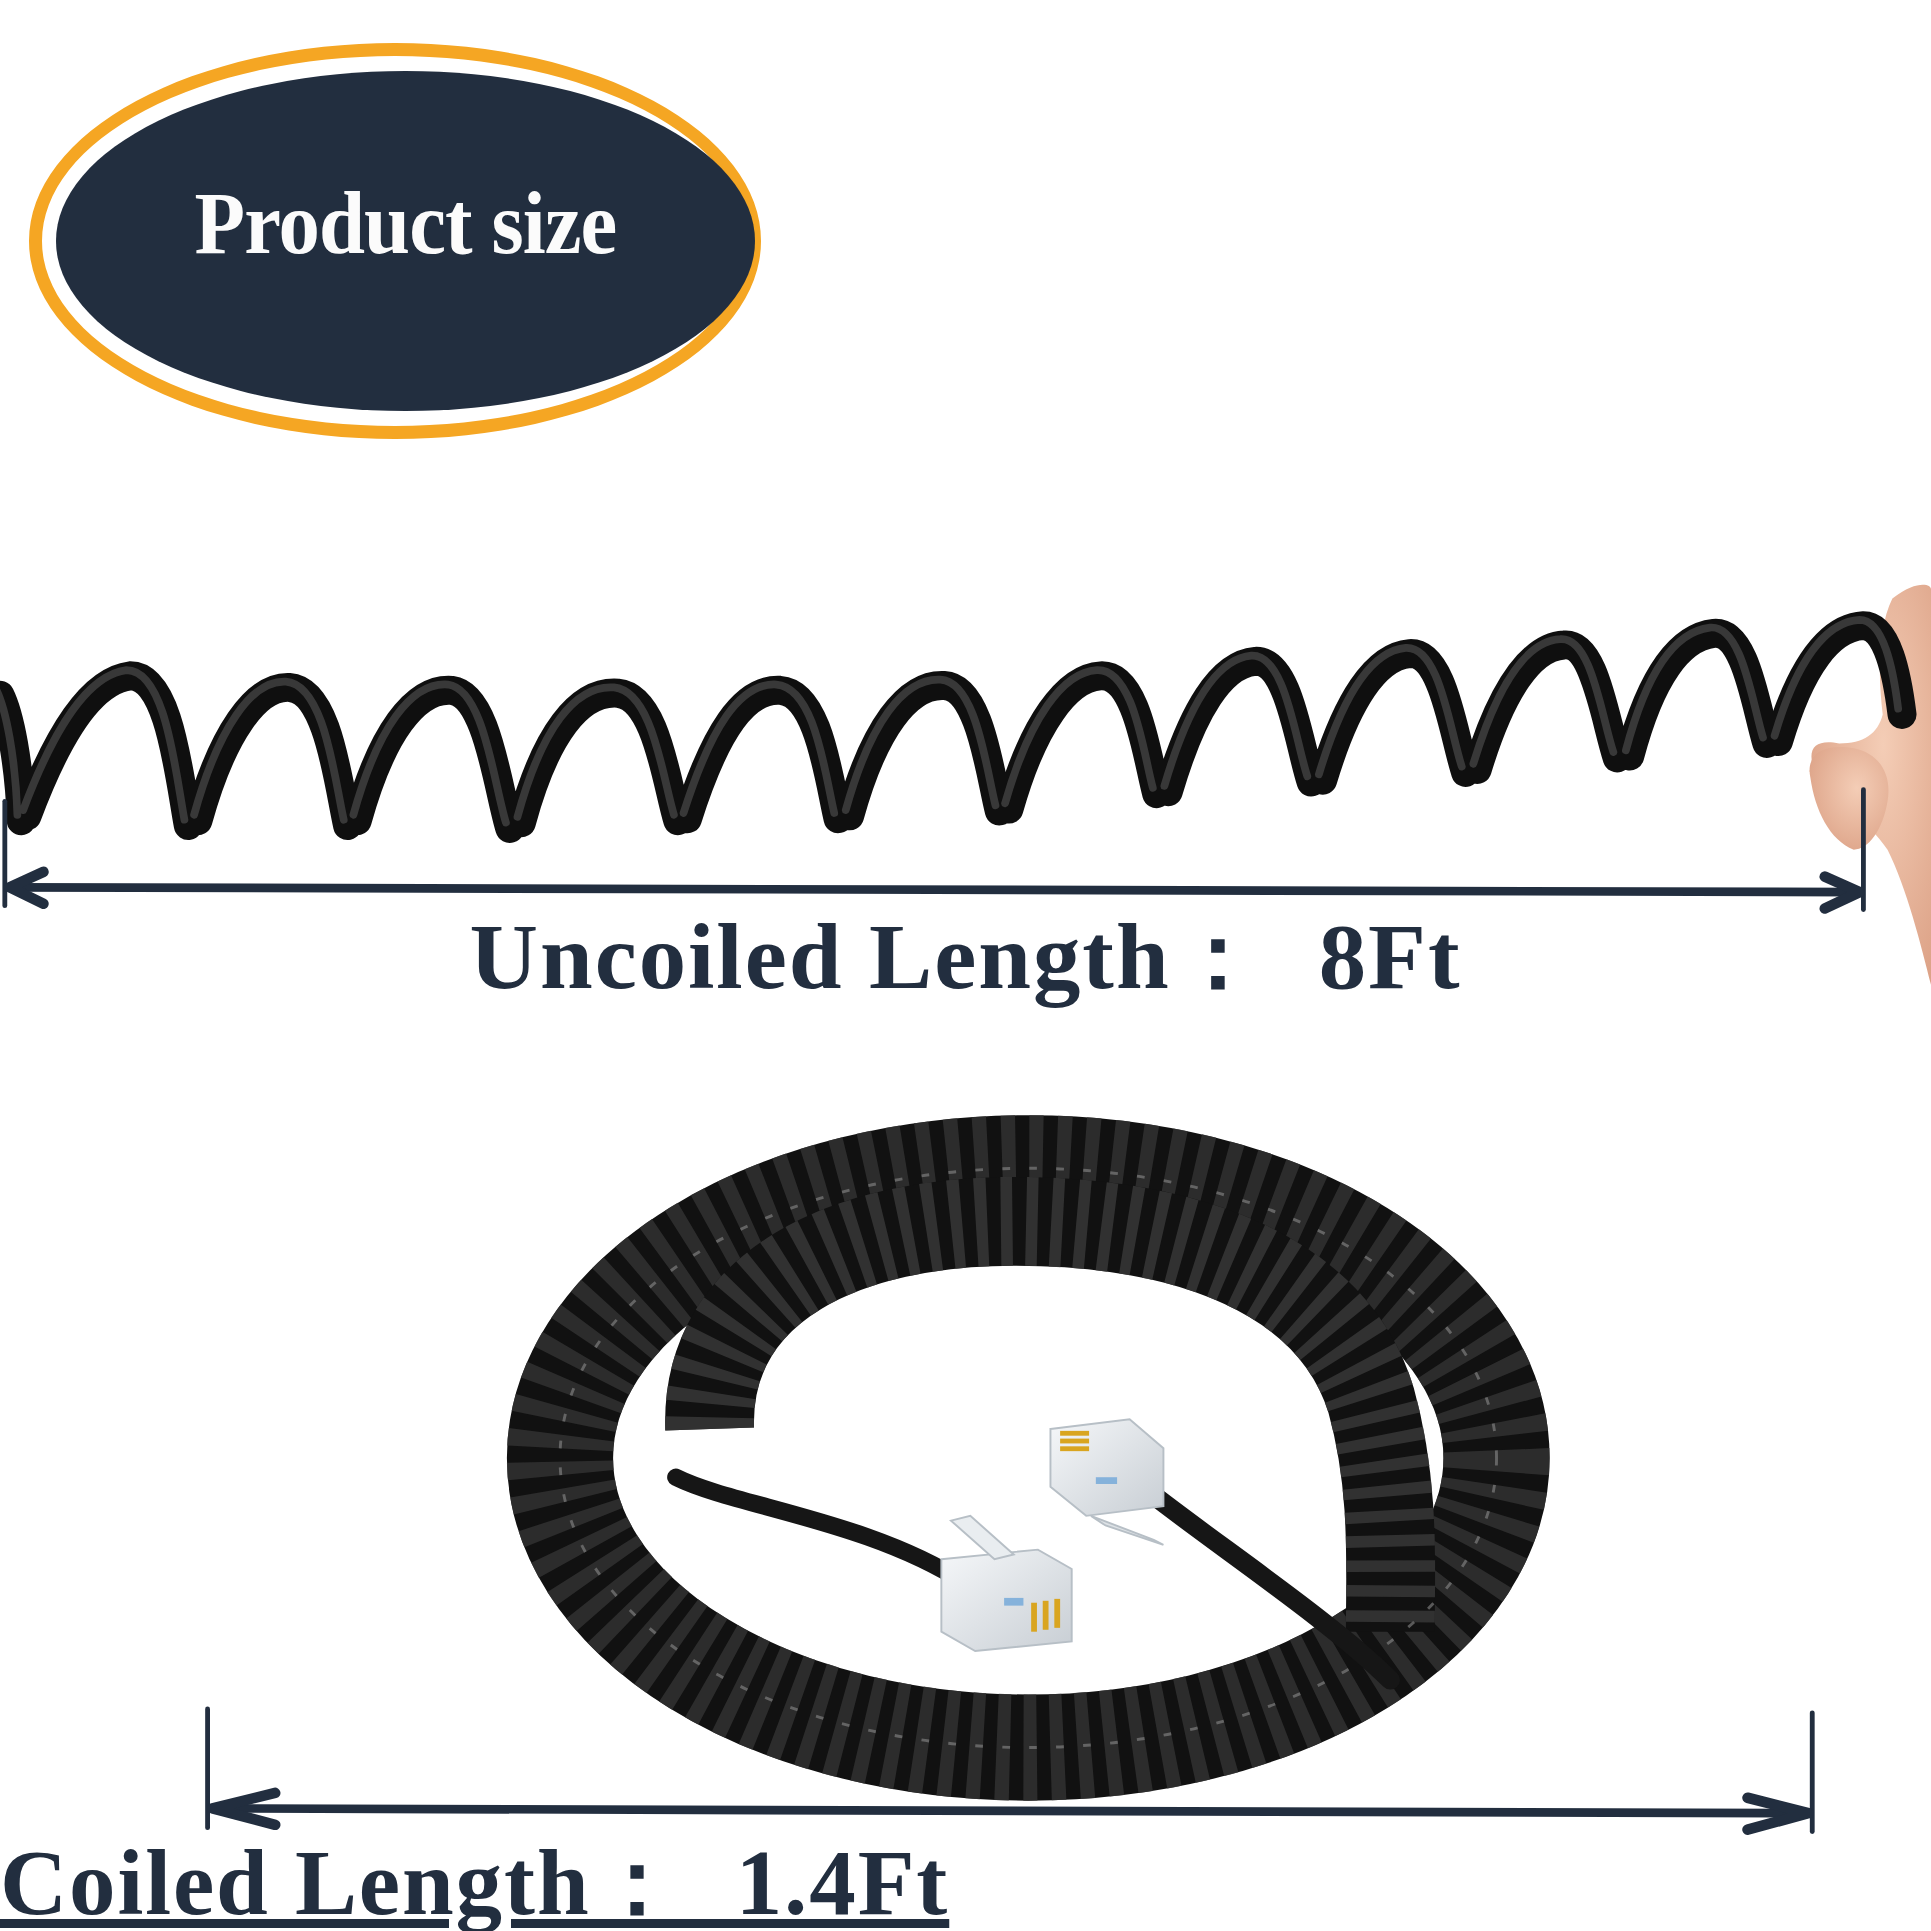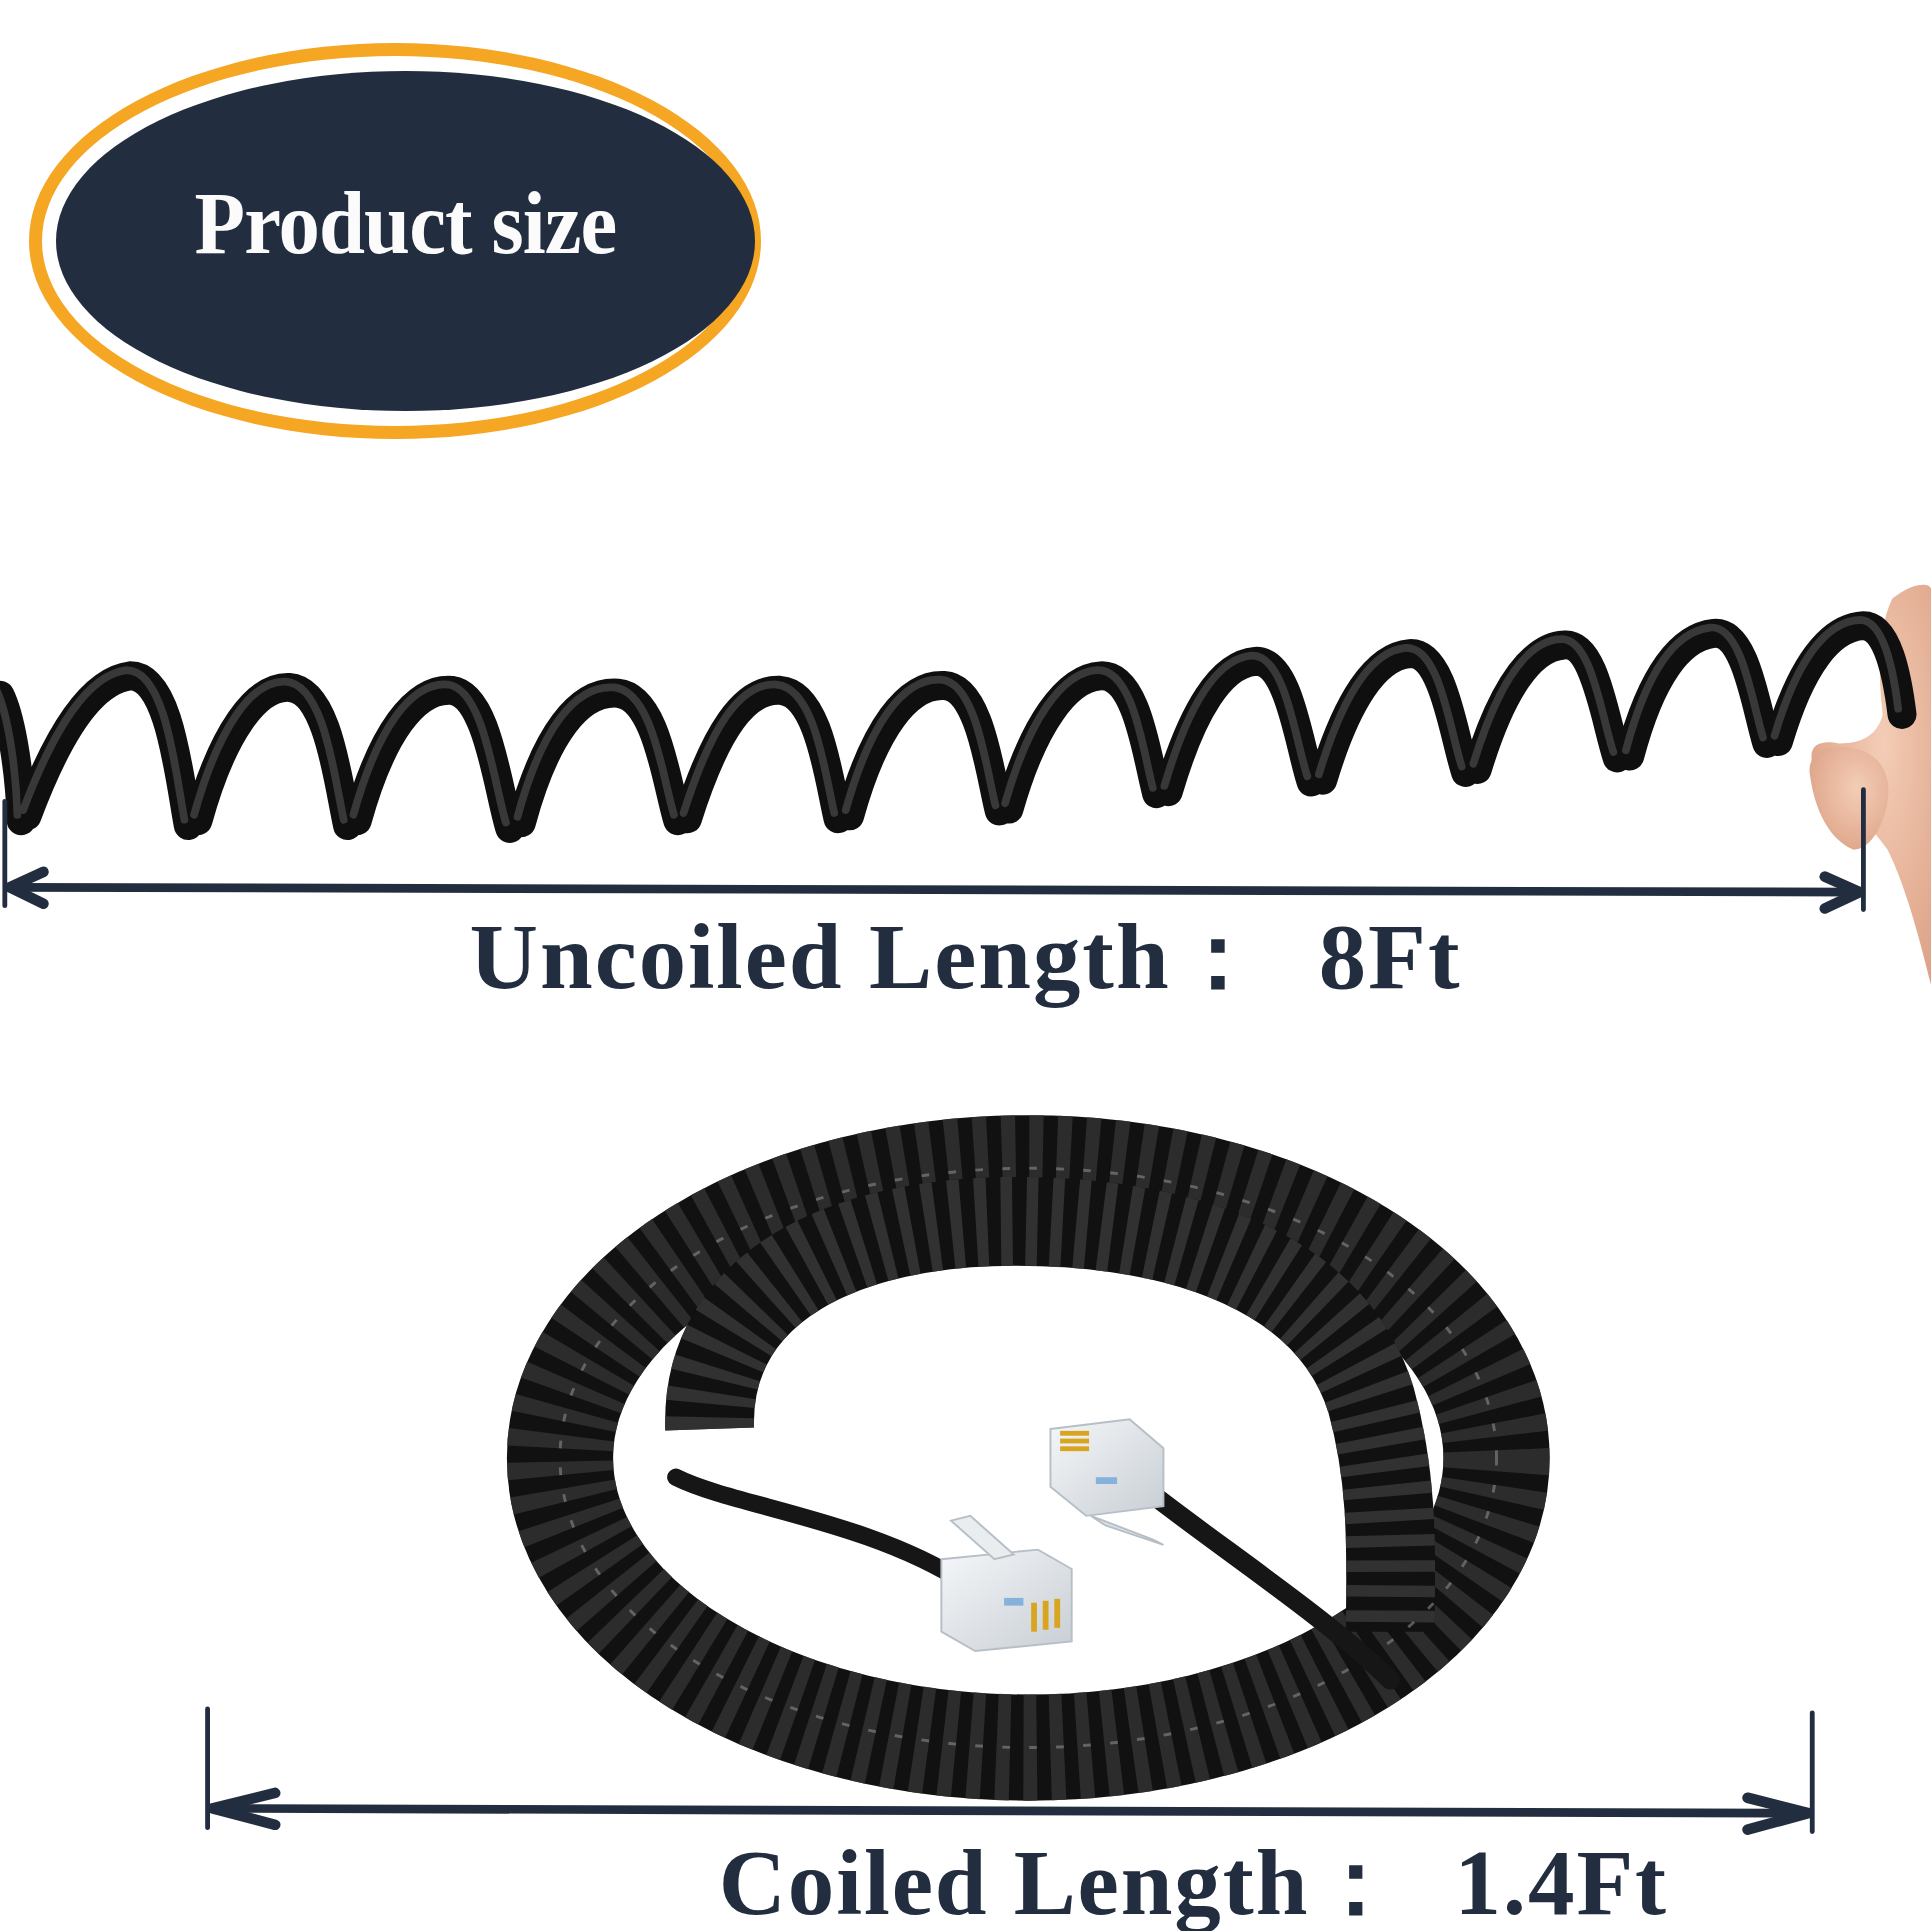--- a/index.html
+++ b/index.html
@@ -3,21 +3,21 @@
 <meta charset="utf-8">
 <style>
   html, body { margin: 0; padding: 0; background: #ffffff; }
   body { width: 1931px; height: 1931px; position: relative; overflow: hidden; font-family: "Liberation Serif", "DejaVu Serif", serif; }
   .abs { position: absolute; }
   #badge-outer { left: 29px; top: 43px; width: 732px; height: 396px; border-radius: 50%; border: 13.5px solid #f5a623; box-sizing: border-box; background: #ffffff; }
   #badge-inner { left: 56px; top: 71px; width: 699px; height: 340px; border-radius: 50%; background: #222e3f; }
   #badge-text { left: 56px; top: 179px; width: 699px; text-align: center; color: #fbfbfb; font-size: 89px; font-weight: bold; letter-spacing: -1px; transform: scaleX(0.93); transform-origin: center; line-height: 1; }
   .label { color: #222e3f; font-weight: bold; font-size: 93px; white-space: pre; line-height: 1; letter-spacing: 1.9px; }
   #uncoiled-label { left: 0; width: 1931px; top: 910px; text-align: center; transform: scaleX(1.02); }
-  #coiled-label { left: 0; width: 1668px; top: 1836px; text-align: right; }
+  #coiled-label { left: 0; width: 1668px; top: 1836px; text-align: left; text-decoration: underline; }
   svg { position: absolute; left: 0; top: 0; }
 </style>
 </head>
 <body>
 
 <div id="badge-outer" class="abs"></div>
 <div id="badge-inner" class="abs"></div>
 <div id="badge-text" class="abs">Product size</div>
 
 <svg width="1931" height="1931" viewBox="0 0 2000 2000">

